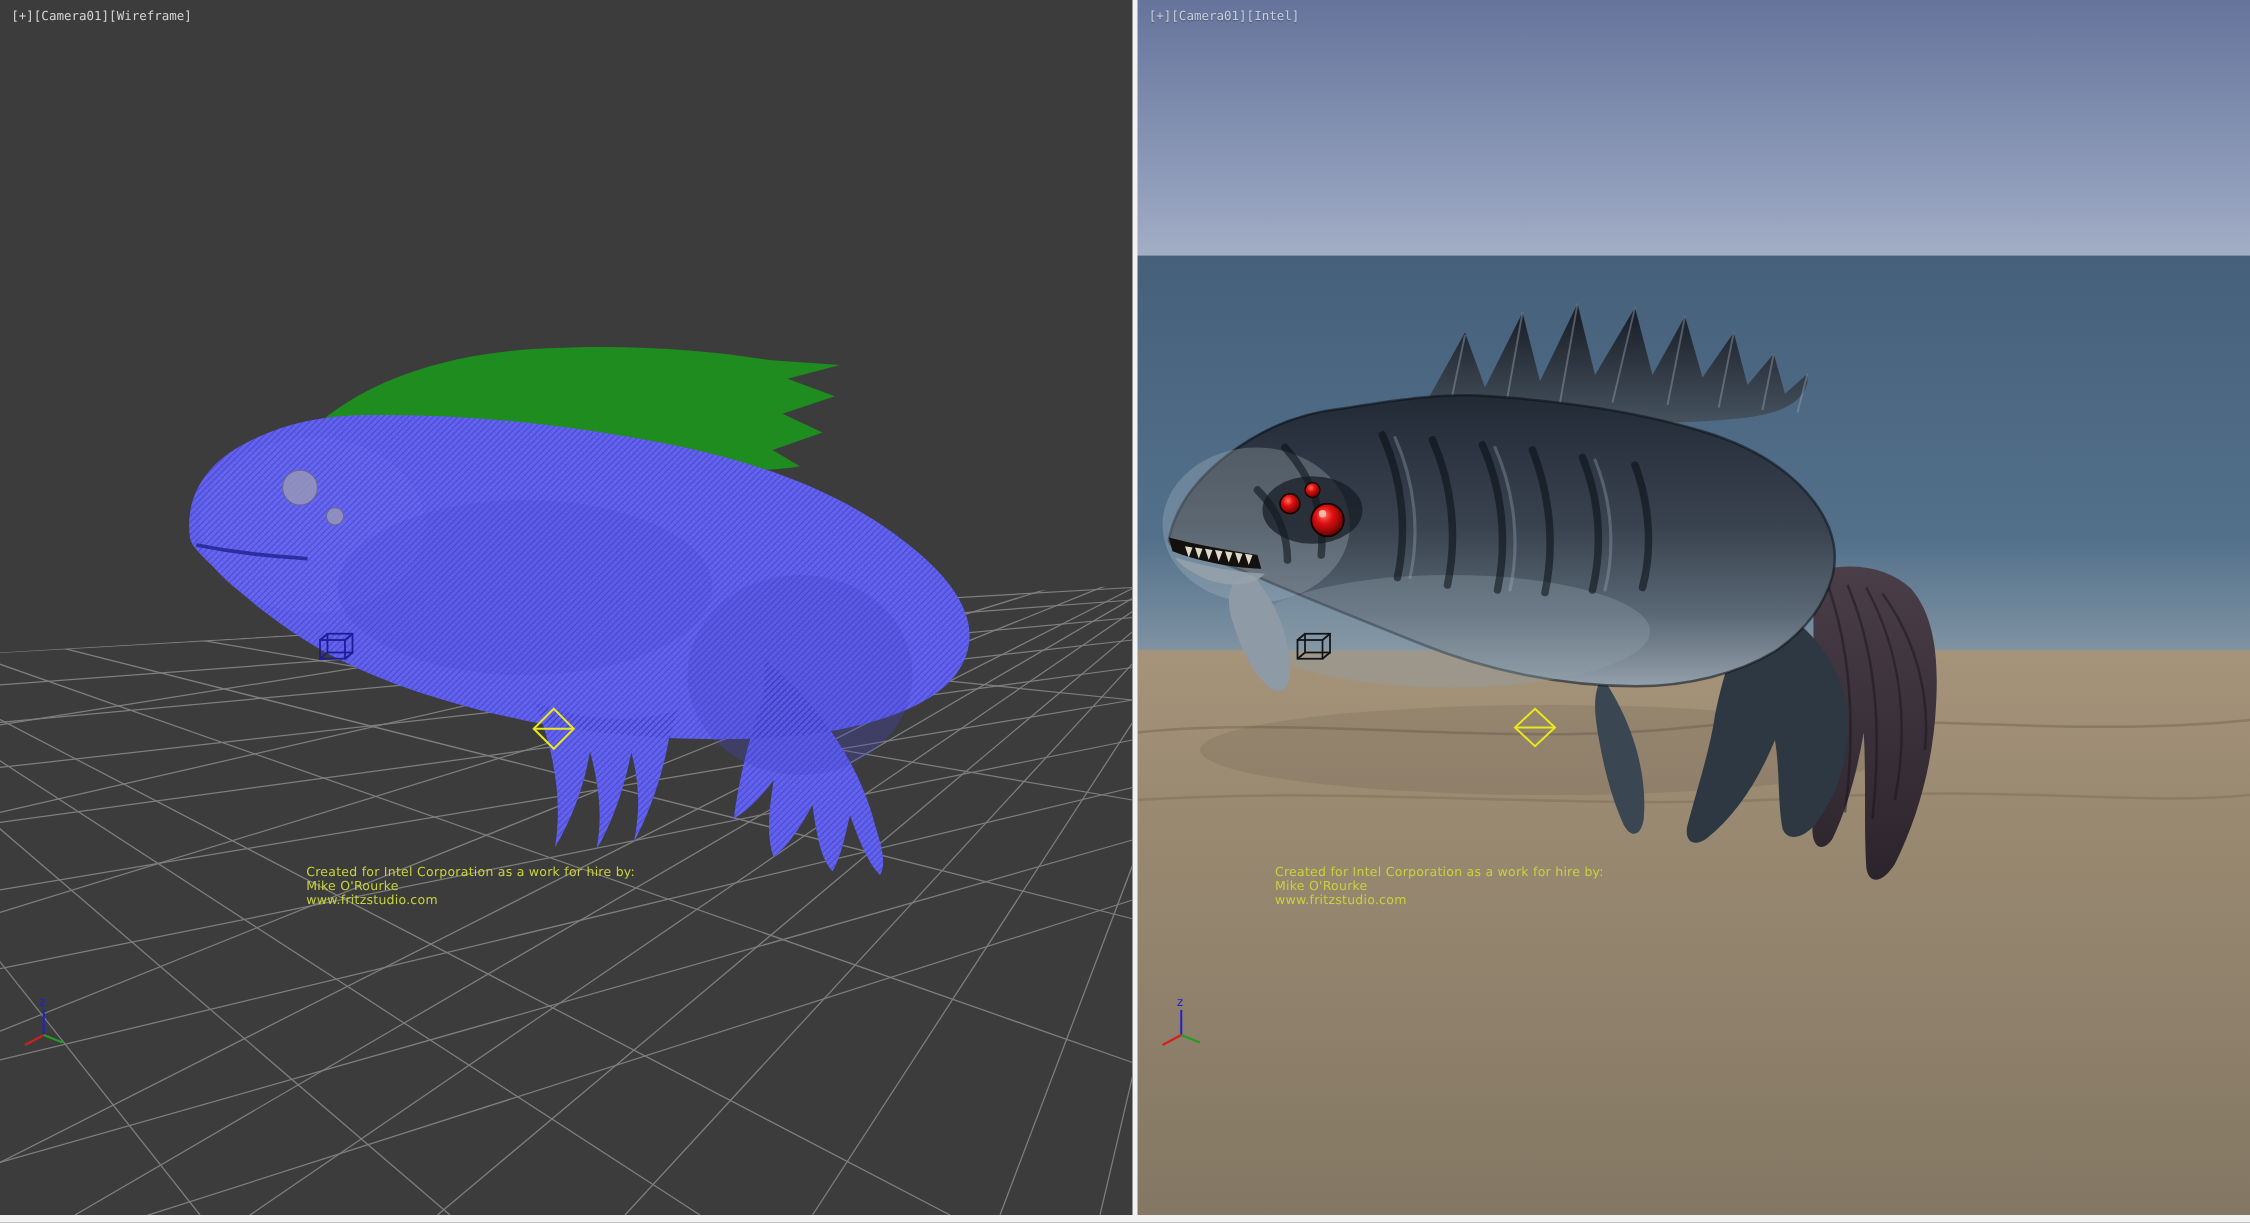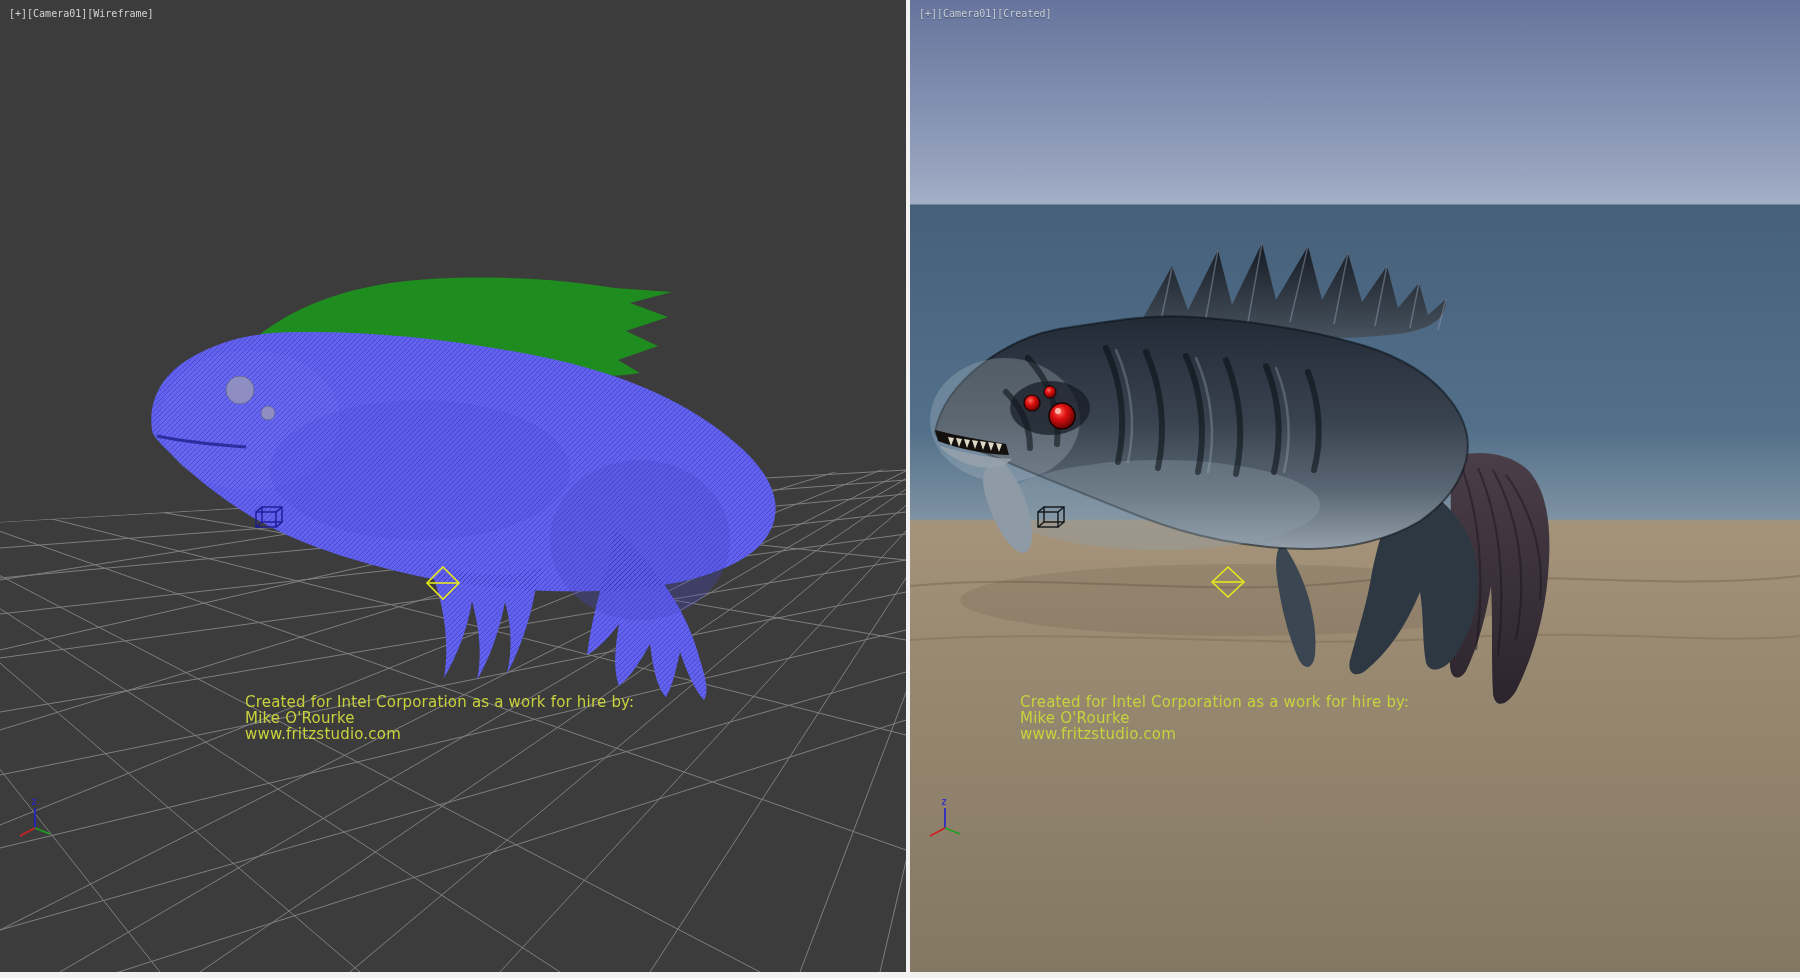--- a/index.html
+++ b/index.html
@@ -13,21 +13,21 @@
       var(--sky-top,#66749c) 0px, #8d9ab8 140px, var(--sky-bottom,#a3aec6) 204px,
       var(--sea-top,#46607a) 205px, #53708a 430px, #7e92a2 519px,
       var(--sand-top,#a5947a) 521px, #9a8a72 640px, var(--sand-bottom,#837763) 978px); }
   .scene { position:absolute; inset:0; width:100%; height:100%; display:block; }
   .vp-label { position:absolute; top:8px; left:9px; display:flex; gap:0;
     font-family:"DejaVu Sans Mono",monospace; font-size:10px; user-select:none; }
   .vp-left  .vp-label { color:var(--label-gray,#d4d4d4); }
   .vp-right .vp-label { color:var(--label-sky,#c9cfdb); text-shadow:0 1px 1px rgba(30,35,50,.45); }
   .vp-label span { cursor:pointer; }
   .credit { position:absolute; color:var(--credit-yellow,#c8d23c);
-    font-size:15px; line-height:1.08; letter-spacing:.2px; }
+    font-size:10px; line-height:1.08; letter-spacing:.2px; }
   .credit-left  { left:245px; top:694px; }
   .credit-right { left:110px; top:694px; }
   .axis-tripod { position:absolute; left:12px; bottom:132px; width:46px; height:46px; }
   .axis-z-text { font-family:"DejaVu Sans Mono",monospace; font-size:10px;
     fill:var(--axis-blue,#2020d0); }
 </style>
 </head>
 <body>
 
 <div class="stage">
@@ -233,21 +233,21 @@
       </g>
       <g stroke="var(--gizmo-yellow,#e8e81c)" fill="none" stroke-width="1.6">
         <polygon points="318,567 334,582 318,597 302,582"></polygon>
         <line x1="302" y1="582" x2="334" y2="582"></line>
       </g>
     </svg>
 
     <div class="vp-label">
       <span>[+]</span>
       <span>[Camera01]</span>
-      <span>[Created]</span>
+      <span>[Intel]</span>
     </div>
 
     <div class="credit credit-right">
       <div>Created for Intel Corporation as a work for hire by:</div>
       <div>Mike O'Rourke</div>
       <div>www.fritzstudio.com</div>
     </div>
 
     <svg class="axis-tripod" viewBox="0 0 46 46">
       <text class="axis-z-text" x="19" y="11">z</text>

